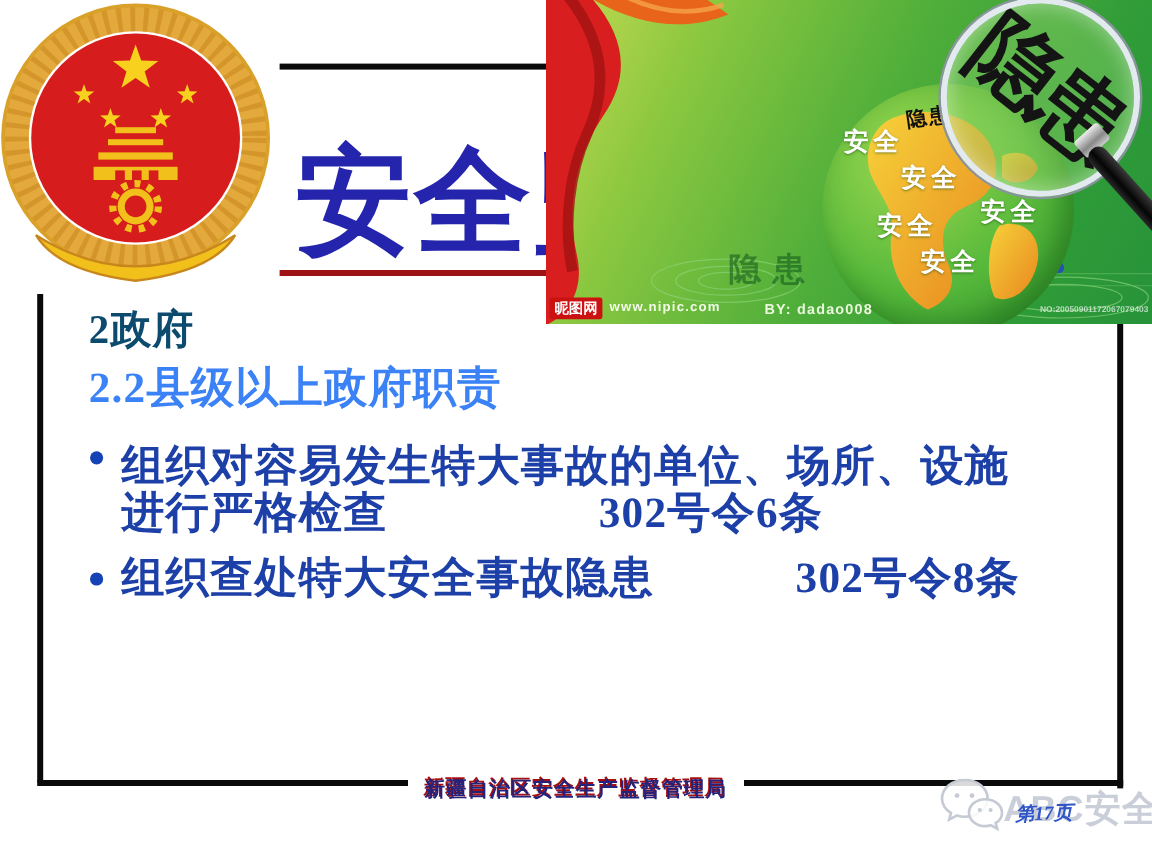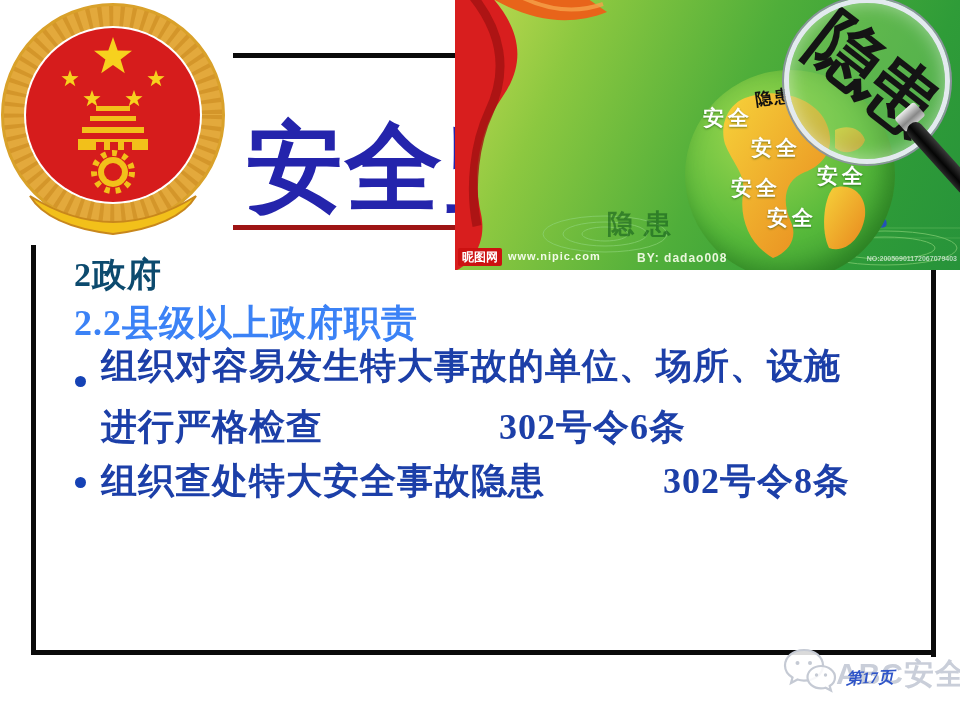--- a/index.html
+++ b/index.html
@@ -86,21 +86,21 @@
   .poster-serial{position:absolute;right:3px;top:9px;color:rgba(255,255,255,.65);font-size:7px;}
   
   .content{position:absolute;left:0;top:0;z-index:2;font-family:"Liberation Serif","DejaVu Serif",serif;}
   .h1{position:absolute;left:74px;top:252px;font-size:34px;font-weight:700;color:#0c4a6e;letter-spacing:1px;white-space:nowrap;}
   .h2{position:absolute;left:74px;top:299px;font-size:36px;font-weight:700;color:#3b82f6;letter-spacing:1px;white-space:nowrap;}
   .bullet-dot{position:absolute;width:11px;height:11px;border-radius:50%;background:#1542b5;}
   .dot1{left:75px;top:376px;}
   .dot2{left:75px;top:477px;}
   .bline{position:absolute;font-size:36px;font-weight:700;color:#1c3fa8;letter-spacing:1px;white-space:nowrap;
          font-family:"Liberation Serif","DejaVu Serif",serif;}
-  .b1l1{left:101px;top:342px;text-align:center;}
+  .b1l1{left:101px;top:364px;text-align:center;}
   .b1l2{left:101px;top:403px;}
   .b2l1{left:101px;top:457px;}
   .ref{font-weight:700;}
   .gap1{display:inline-block;width:176px;}
   .gap2{display:inline-block;width:118px;}
   
   .footer-org{
     position:absolute;left:50%;top:646px;transform:translateX(-50%);z-index:2;
     background:#ffffff;padding:0 14px;white-space:nowrap;
     font-size:17px;font-weight:700;color:#23237e;letter-spacing:1px;
@@ -232,20 +232,21 @@
     <div class="bline b1l2">
       <span>进行严格检查</span><span class="gap1"></span><span class="ref">302号令6条</span>
     </div>
 
     <span class="bullet-dot dot2"></span>
     <div class="bline b2l1">
       <span>组织查处特大安全事故隐患</span><span class="gap2"></span><span class="ref">302号令8条</span>
     </div>
   </div>
 
+  <div class="footer-org">新疆自治区安全生产监督管理局</div>
 
   <svg class="wechat-icon" width="58" height="56" viewBox="0 0 58 56" xmlns="http://www.w3.org/2000/svg">
     <g fill="rgba(255,255,255,0.85)" stroke="#c5cad4" stroke-width="2.2">
       <path d="M24,6 C13,6 5,13 5,21.5 C5,26.5 8,30.8 12.5,33.5 L11,39 L17.5,35.5 C19.5,36.2 21.7,36.6 24,36.6 C35,36.6 43,29.8 43,21.5 C43,13 35,6 24,6 Z"></path>
       <path d="M41,22 C33.5,22 27.5,27 27.5,33.2 C27.5,39.4 33.5,44.4 41,44.4 C42.6,44.4 44.2,44.2 45.6,43.7 L51,46.5 L49.7,42 C52.9,40 55,36.8 55,33.2 C55,27 48.5,22 41,22 Z"></path>
     </g>
     <g fill="#c5cad4">
       <circle cx="17.5" cy="19" r="2"></circle>
       <circle cx="30" cy="19" r="2"></circle>
       <circle cx="36.5" cy="31" r="1.7"></circle>

